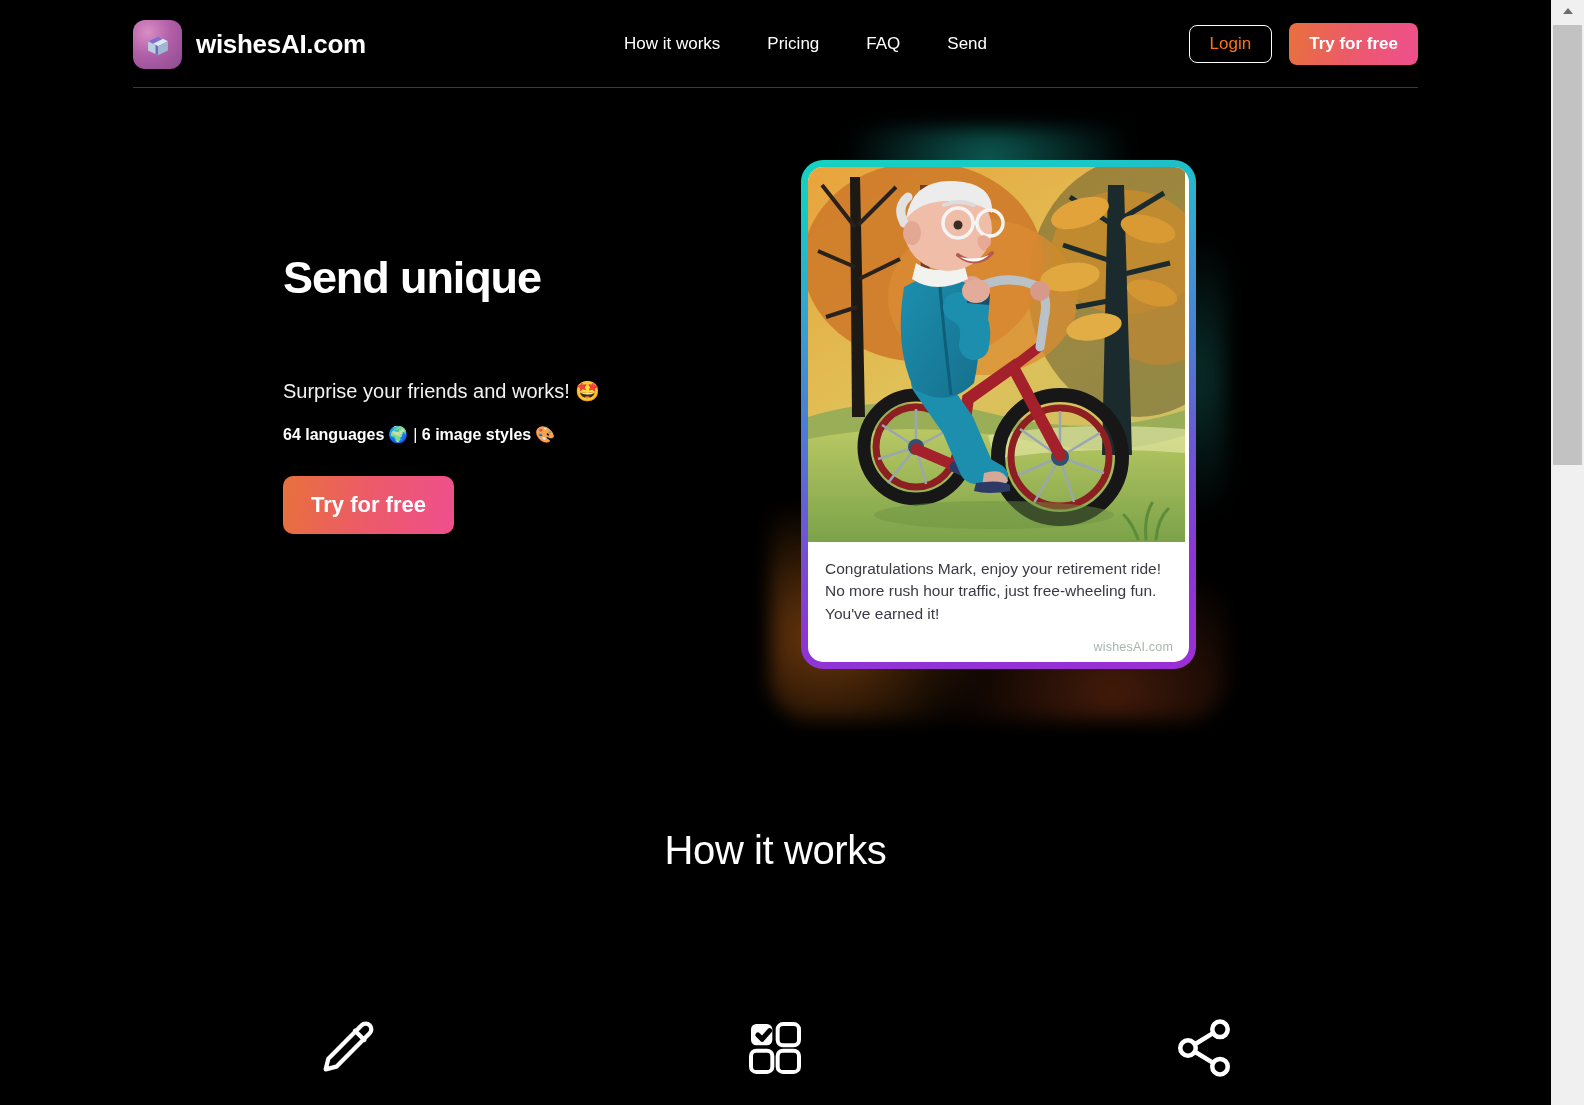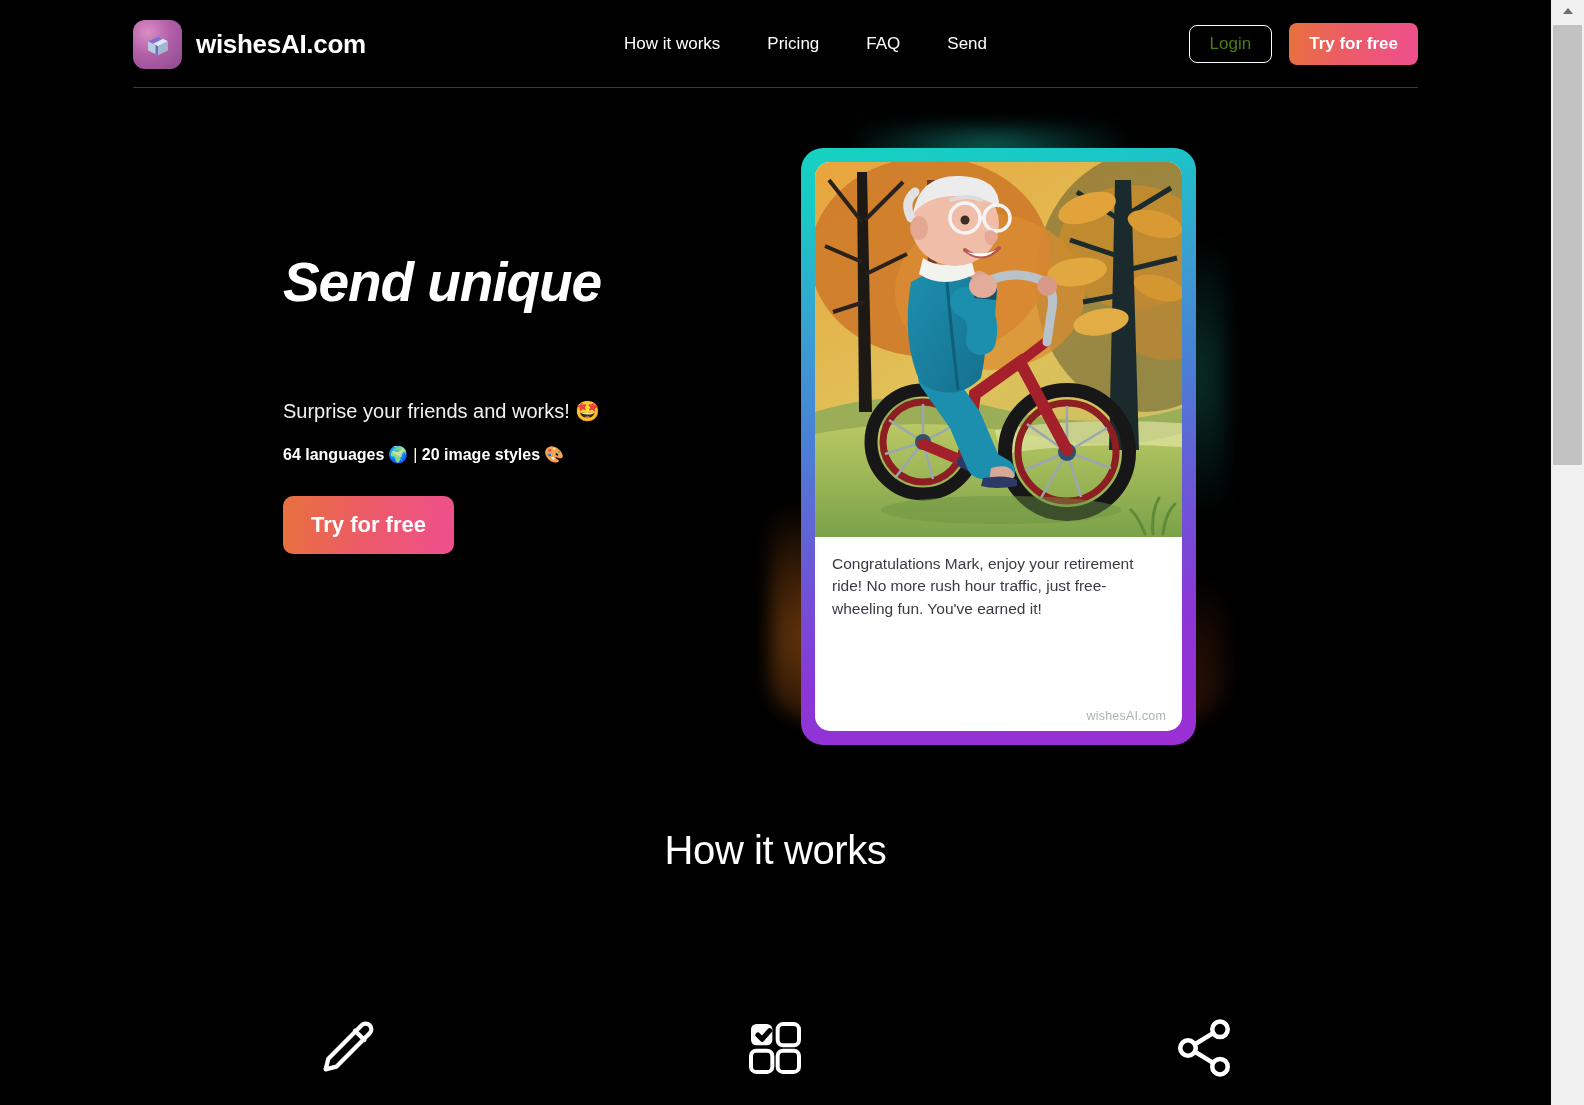--- a/index.html
+++ b/index.html
@@ -48,38 +48,37 @@
   }
   .nav a {
     color:#fff; font-size:17px; text-decoration:none; white-space:nowrap;
   }
 
   .header-actions {
     position:absolute; right:0; top:50%; transform:translateY(-50%);
     display:flex; align-items:center; gap:17px;
   }
   .btn-login {
-    color:#4d7c0f; background:transparent;
+    color:#f97316; background:transparent;
     border:1px solid #ffffff; border-radius:8px;
     font-size:17px; padding:8px 20px; cursor:pointer;
     font-family:inherit; white-space:nowrap;
   }
   .btn-cta {
     color:#fff; border:none; border-radius:8px;
     background:linear-gradient(100deg, #e8713c 0%, #ec5a69 48%, #ef4f8e 100%);
     font-size:17px; font-weight:bold; padding:11px 20px; cursor:pointer;
     font-family:inherit; white-space:nowrap;
   }
 
   
   .hero-left { position:absolute; left:283px; top:255px; width:440px; }
   .hero-title {
-    color:#fff; font-size:55px; line-height:1.0; font-weight:bold;
+    color:#fff; font-size:45px; line-height:1.0; font-weight:bold;
     letter-spacing:-1.1px;
-    font-style:italic;
   }
   .hero-sub {
     color:#f2f2f2; font-size:20px; margin-top:34px; white-space:nowrap;
   }
   .hero-meta {
     color:#fff; font-size:16px; font-weight:bold; margin-top:22px; white-space:nowrap;
   }
   .hero-meta .sep { font-weight:normal; }
   .btn-hero {
     margin-top:32px; display:inline-block;
@@ -95,24 +94,24 @@
     width:456px; height:592px;
     border-radius:40px;
     background:
       radial-gradient(ellipse 200px 170px at 48% 6%,  rgba(31,212,196,.42) 0%, rgba(31,212,196,0) 72%),
       radial-gradient(ellipse 230px 200px at 88% 42%, rgba(24,120,110,.40) 0%, rgba(24,120,110,0) 72%),
       radial-gradient(ellipse 230px 190px at 12% 86%, rgba(224,116,26,.48) 0%, rgba(224,116,26,0) 72%),
       radial-gradient(ellipse 240px 180px at 75% 95%, rgba(196,78,30,.34) 0%, rgba(196,78,30,0) 74%);
     filter:blur(9px);
   }
   .card {
-    position:absolute; left:801px; top:148px;
-    width:395px; height:597px;
+    position:absolute; left:801px; top:160px;
+    width:395px; height:509px;
     border-radius:22px;
-    padding:14px;
+    padding:7px;
     background:linear-gradient(168deg,
       #16d2c0 0%, #19c8c6 10%, #3a9ed2 28%,
       #4a7fd4 44%, #6b58d6 62%, #8b36d6 80%, #9b2fd4 100%);
     overflow:hidden;
   }
   .card-inner {
     width:100%; height:100%;
     border-radius:15px; overflow:hidden;
     background:#fff; display:flex; flex-direction:column;
   }
@@ -195,21 +194,21 @@
     </div>
   </div>
 
   <div class="hero-left">
     <h1 class="hero-title">
       <span>Send unique</span><br>
       <br>
     </h1>
     <p class="hero-sub">Surprise your friends and works! 🤩</p>
     <p class="hero-meta">
-      <span>64 languages 🌍</span><span class="sep"> | </span><span>20 image styles 🎨</span>
+      <span>64 languages 🌍</span><span class="sep"> | </span><span>6 image styles 🎨</span>
     </p>
     <button class="btn-hero">Try for free</button>
   </div>
 
   <div class="card-glow"></div>
 
   <div class="card">
     <div class="card-inner">
 
       <div class="card-art">

